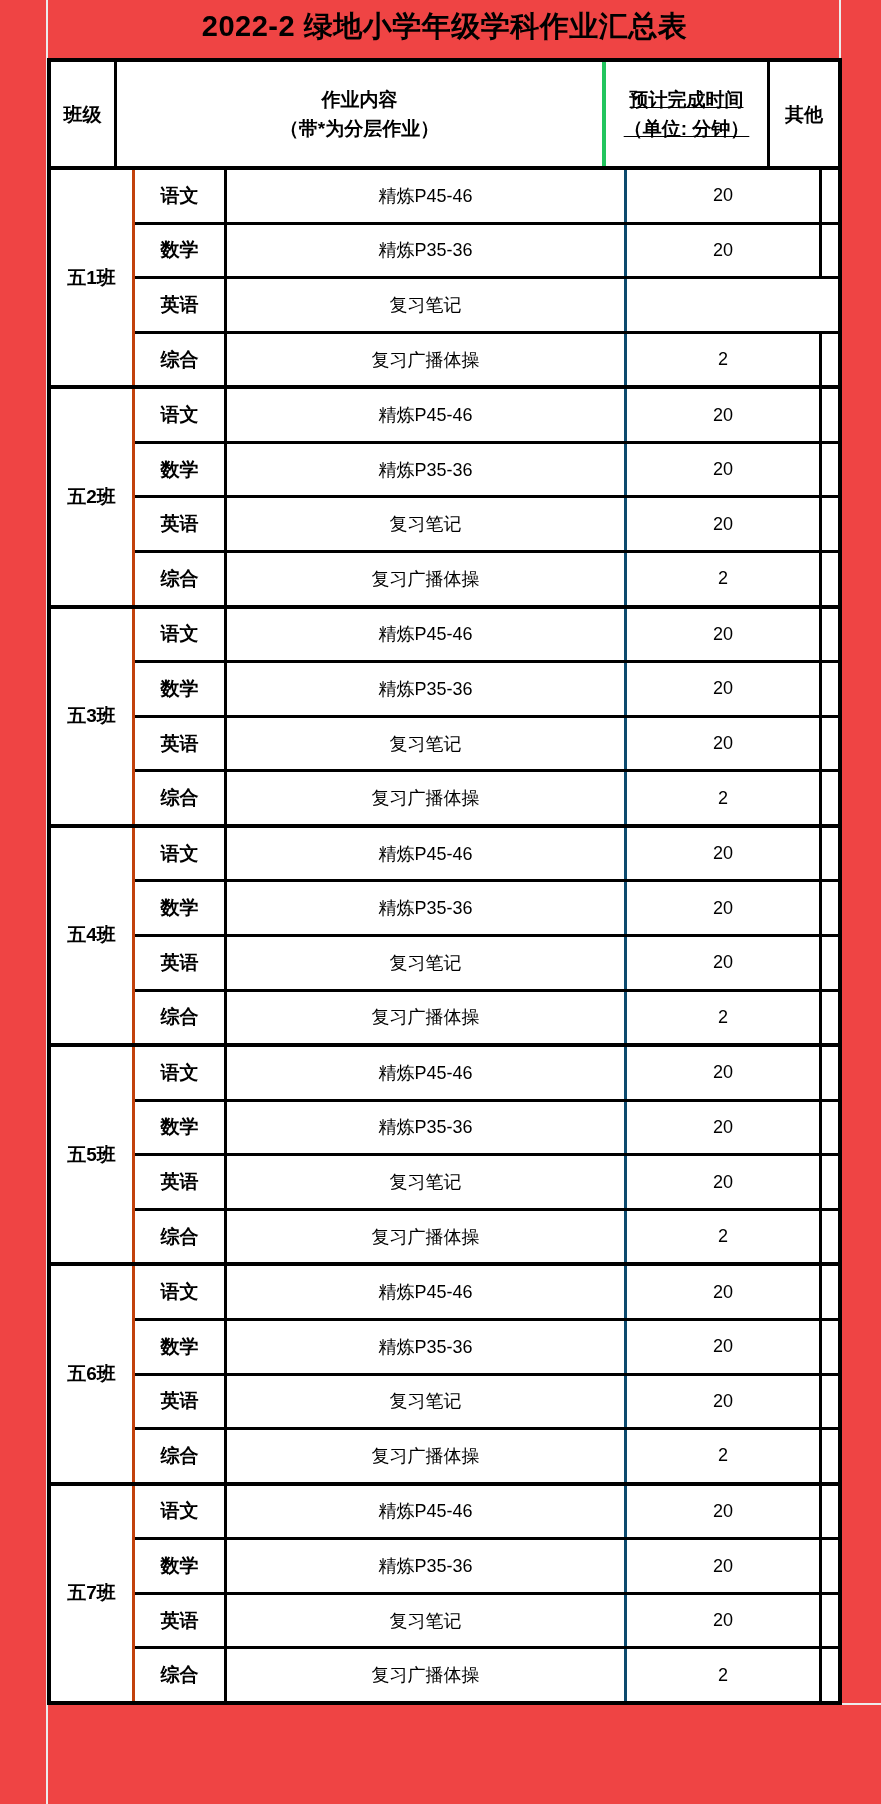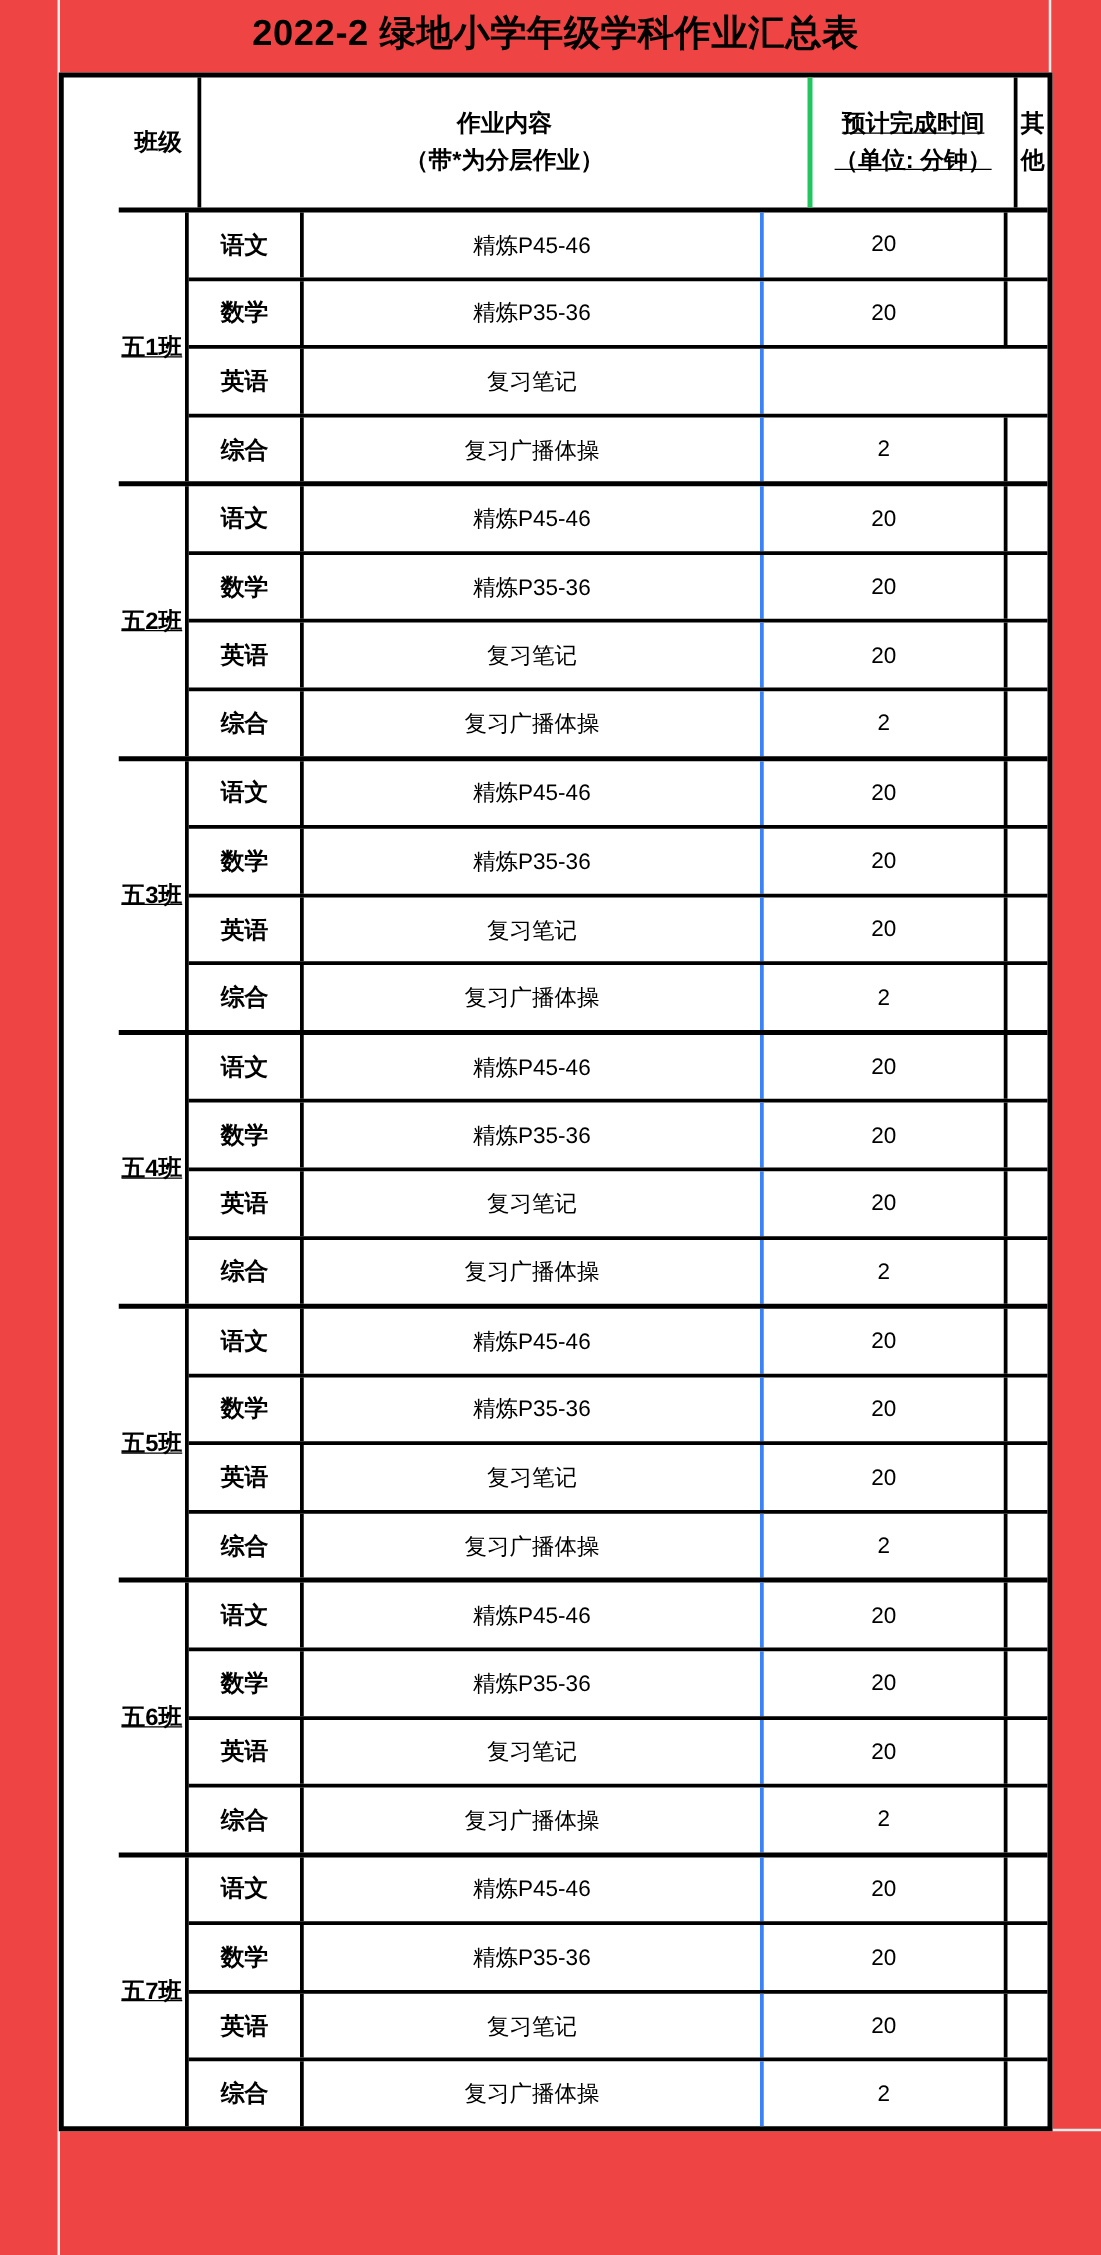--- a/index.html
+++ b/index.html
@@ -14,43 +14,43 @@
 
   .doc-title {
     position:absolute; left:47px; top:7px; width:795px;
     text-align:center; font-size:29px; font-weight:700; letter-spacing:0.5px;
     white-space:nowrap;
   }
 
   .sheet-table {
     position:absolute; left:47px; top:58px; width:795px; height:1647px;
     border:4px solid #000; background:#fff;
-    display:flex; flex-direction:column; z-index:1;padding-left:44px;
+    display:flex; flex-direction:column; z-index:1;
   }
 
   .cell { display:flex; align-items:center; justify-content:center; text-align:center; }
 
   
   .header-row { height:108px; min-height:108px; display:flex; border-bottom:4px solid #000; }
   .header-row .cell { font-weight:700; font-size:19px; line-height:29px; }
   .h-class   { width:66px;  border-right:3px solid #000; }
   .h-content { width:489px; border-right:4px solid #22c55e; flex-direction:column; }
   .h-time    { width:164px; border-right:3px solid #000; flex-direction:column;text-decoration:underline; }
   .h-other   { flex:1; }
 
   
   .table-body { flex:1; display:flex; flex-direction:column; }
   .group { flex:1; display:flex; }
   .group + .group { border-top:4px solid #000; }
-  .class-cell { width:56px; border-right:3px solid #000000; font-weight:700; font-size:19px;text-decoration:underline; }
+  .class-cell { width:84px; border-right:3px solid #c2410c; font-weight:700; font-size:19px; }
   .group-rows { flex:1; display:flex; flex-direction:column; }
   .row { flex:1; display:flex; }
   .row + .row { border-top:3px solid #000; }
   .subject-cell { width:92px;  border-right:3px solid #000; font-weight:700; font-size:19px; }
-  .content-cell { width:368px; border-right:3px solid #3b82f6; font-size:18px; }
+  .content-cell { width:400px; border-right:3px solid #0c4a6e; font-size:18px; }
   .time-cell    { width:195px; border-right:3px solid #000; font-size:18px; }
   .other-cell   { flex:1; font-size:18px; }
 </style>
 </head>
 <body>
 
 <div class="page">
 
   <div class="faint-vline-left"></div>
   <div class="faint-vline-right"></div>

